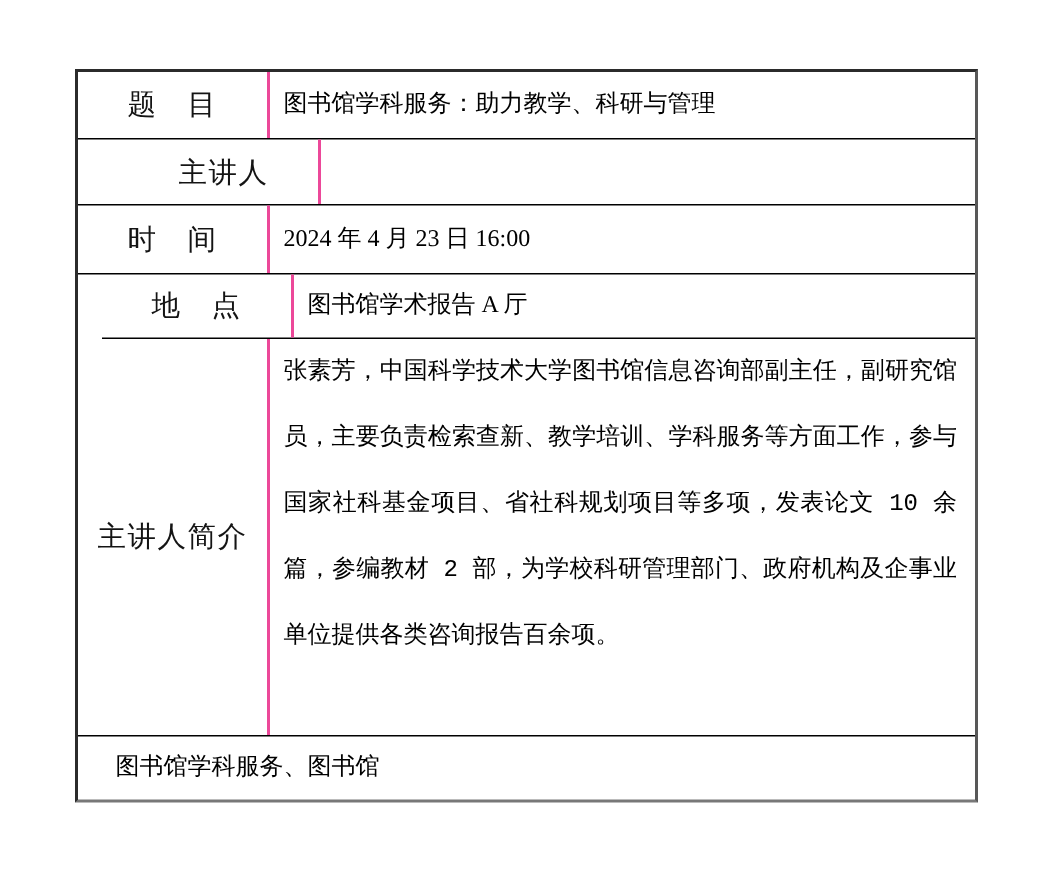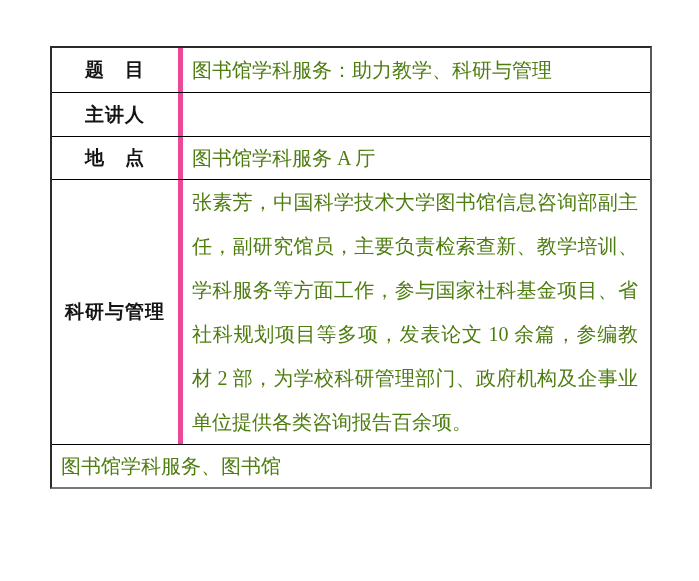--- a/index.html
+++ b/index.html
@@ -28,75 +28,80 @@
   .row {
     display: flex;
     border-bottom: 1px solid #000000;
   }
   .row:last-child {
     border-bottom: none;
   }
   .label-cell {
     width: 126px;
     min-width: 126px;
-    border-right: 5px solid #ec4899;
+    border-right: 2px solid #ec4899;
     display: flex;
     align-items: center;
     justify-content: center;
     text-align: center;
     font-family: "Liberation Sans", sans-serif;
-    font-weight: 700;
+    font-weight: 400;
     font-size: 19px;
     letter-spacing: 1px;
     color: #141414;
   }
   .value-cell {
     flex: 1;
     display: flex;
     align-items: center;
     padding: 0 12px 0 9px;
-    font-size: 20px;
+    font-size: 16px;
     line-height: 1.25;
-    color: #4d7c0f;
+    color: #000000;
   }
   .h-regular   { height: 44px; }
-  .h-regular-2 { height: 43px; }
+  .h-regular-2 { height: 43px; padding-left: 34px; }
   .h-regular-3 { height: 45px; }
-  .h-short     { height: 42px; }
+  .h-short     { height: 42px; margin-left: 16px; }
   .h-bio       { height: 264px; }
   .bio-value {
     display: block;
     line-height: 44px;
     text-align: justify;
     padding-top: 0;
     padding-bottom: 0;
+    font-family: Liberation Mono, monospace;
   }
 </style>
 </head>
 <body>
 
 <div class="doc-table">
 
   <div class="row h-regular">
     <div class="label-cell">题　目</div>
     <div class="value-cell">图书馆学科服务：助力教学、科研与管理</div>
   </div>
 
   <div class="row h-regular-2">
     <div class="label-cell">主讲人</div>
   </div>
 
+  <div class="row h-regular-3">
+    <div class="label-cell">时　间</div>
+    <div class="value-cell">2024 年 4 月 23 日 16:00</div>
+  </div>
 
   <div class="row h-short">
     <div class="label-cell">地　点</div>
-    <div class="value-cell">图书馆学科服务 A 厅</div>
+    <div class="value-cell">图书馆学术报告 A 厅</div>
   </div>
 
   <div class="row h-bio">
-    <div class="label-cell">科研与管理</div>
+    <div class="label-cell">主讲人简介</div>
     <div class="value-cell bio-value">张素芳，中国科学技术大学图书馆信息咨询部副主任，副研究馆员，主要负责检索查新、教学培训、学科服务等方面工作，参与国家社科基金项目、省社科规划项目等多项，发表论文 10 余篇，参编教材 2 部，为学校科研管理部门、政府机构及企事业单位提供各类咨询报告百余项。</div>
   </div>
 
   <div class="row h-short">
     <div class="value-cell">图书馆学科服务、图书馆</div>
   </div>
 
 </div>
 
 </body></html>

